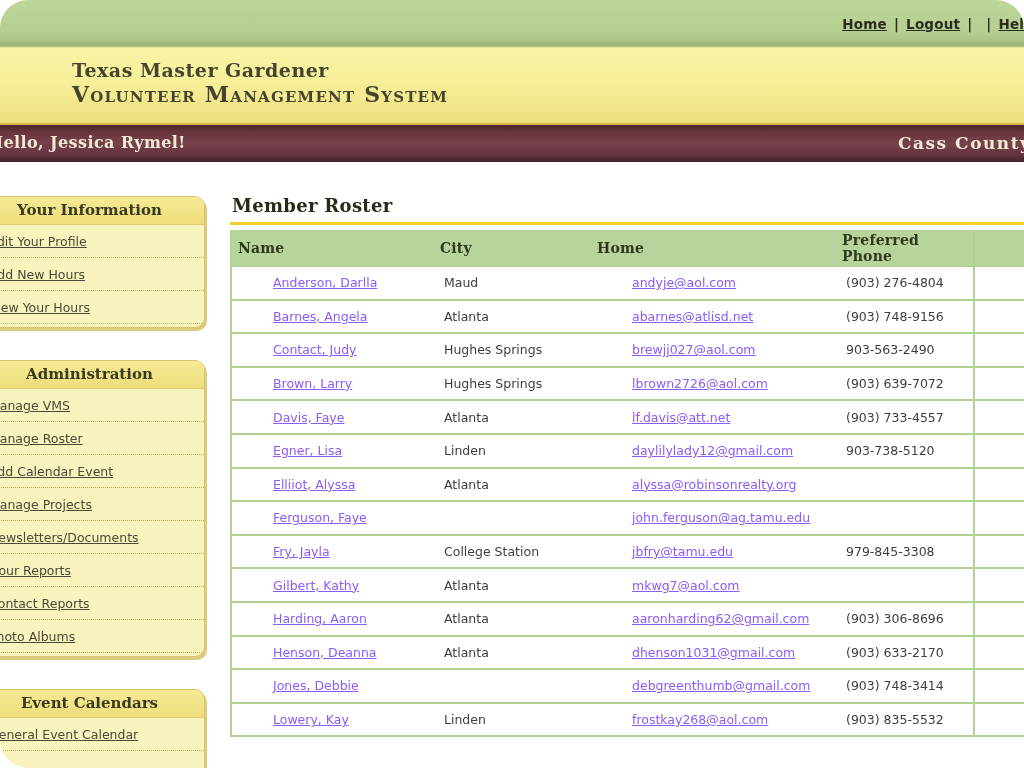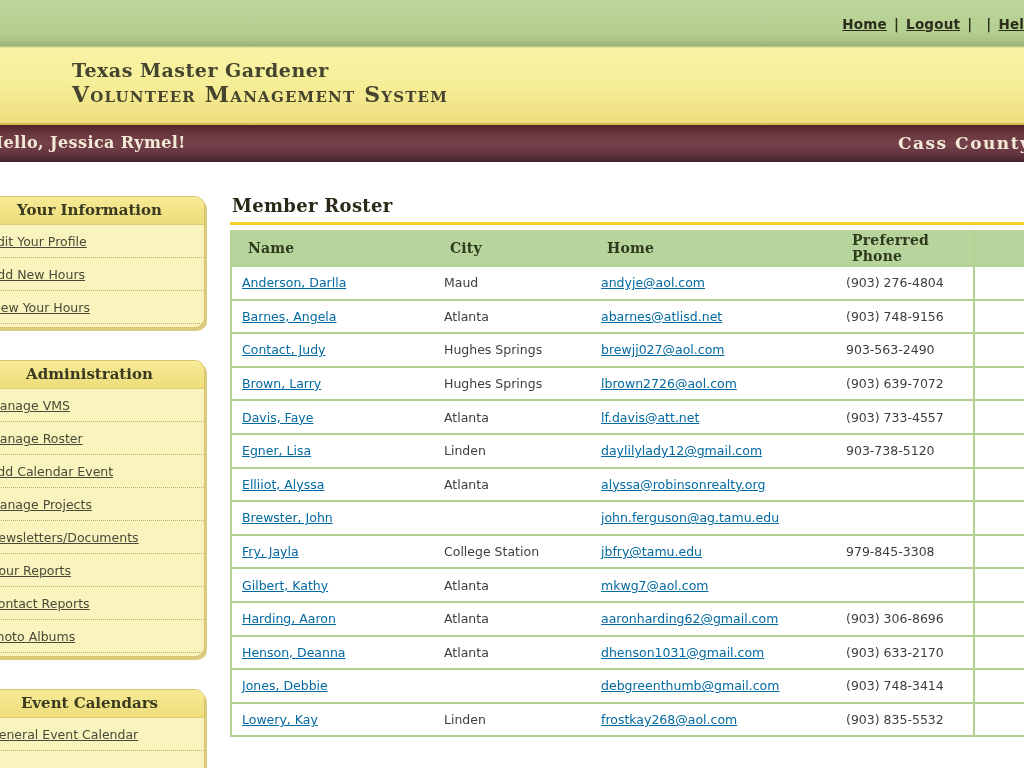--- a/index.html
+++ b/index.html
@@ -1,18 +1,18 @@
 <!DOCTYPE html>
 <html><head>
 <meta charset="utf-8">
 <style>
   * { margin:0; padding:0; box-sizing:border-box; }
   html,body { width:1024px; height:768px; overflow:hidden; background:#fff;
               font-family:"DejaVu Sans", sans-serif; }
-  .viewport { position:relative; width:1024px; height:768px; overflow:hidden; background:#fff; }
+  .viewport { position:relative; width:1024px; height:768px; overflow:hidden; background:#fff;border-radius:28px; }
   .page { position:absolute; left:-32px; top:0; width:1280px; height:830px; background:#fff; }
 
   
   .topnav { height:47px;
     background:linear-gradient(180deg,#bcd59a 0%,#b4cf90 68%,#abc486 86%,#9cb276 97%,#c9cf8f 100%);
     display:flex; align-items:center; justify-content:flex-end; padding-right:214px;
     font-size:13.5px; font-weight:bold; color:#2c2c1d; letter-spacing:.2px; }
   .topnav a { color:#2c2c1d; text-decoration:underline; cursor:pointer; white-space:nowrap; }
   .topnav .sep { margin:0 7px; }
 
@@ -47,25 +47,25 @@
   .p-item a { color:#4a4a38; text-decoration:underline; cursor:pointer; }
 
   
   .main { position:absolute; left:262px; top:162px; width:1018px; }
   .main h1 { margin:33px 0 6px 2px; font-family:"DejaVu Serif", serif; font-size:18px;
     font-weight:bold; color:#2b2917; letter-spacing:.3px; }
   .rule { height:3px; background:#f6cf2b; margin-bottom:5px; }
   table.roster { border-collapse:collapse; table-layout:fixed; width:1018px;
     border-left:2px solid #b5d296; }
   table.roster th { height:36px; background:#b7d49c; font-family:"DejaVu Serif", serif;
-    font-size:14px; font-weight:bold; color:#2e3a1c; text-align:left; padding-left:16px;
+    font-size:14px; font-weight:bold; color:#2e3a1c; text-align:left; padding-left:6px;
     letter-spacing:.2px; border-bottom:2px solid #b2d092; }
   table.roster td { height:33.6px; border-bottom:2px solid #b2d092; font-size:12.5px;
     color:#3e3e3e; padding-left:10px; vertical-align:middle; white-space:nowrap; overflow:hidden; }
-  table.roster td a { color:#0369a1; text-decoration:underline; cursor:pointer; }
+  table.roster td a { color:#8b5cf6; text-decoration:underline; cursor:pointer;margin-left:31px; }
   .c-phone { border-right:2px solid #b2d092; }
 </style>
 </head>
 <body>
 
 <div class="viewport">
   <div class="page">
 
     <div class="topnav">
       <a>Home</a>
@@ -179,21 +179,21 @@
             <td></td>
           </tr>
           <tr>
             <td><a>Elliiot, Alyssa</a></td>
             <td>Atlanta</td>
             <td><a>alyssa@robinsonrealty.org</a></td>
             <td class="c-phone"></td>
             <td></td>
           </tr>
           <tr>
-            <td><a>Brewster, John</a></td>
+            <td><a>Ferguson, Faye</a></td>
             <td></td>
             <td><a>john.ferguson@ag.tamu.edu</a></td>
             <td class="c-phone"></td>
             <td></td>
           </tr>
           <tr>
             <td><a>Fry, Jayla</a></td>
             <td>College Station</td>
             <td><a>jbfry@tamu.edu</a></td>
             <td class="c-phone">979-845-3308</td>

